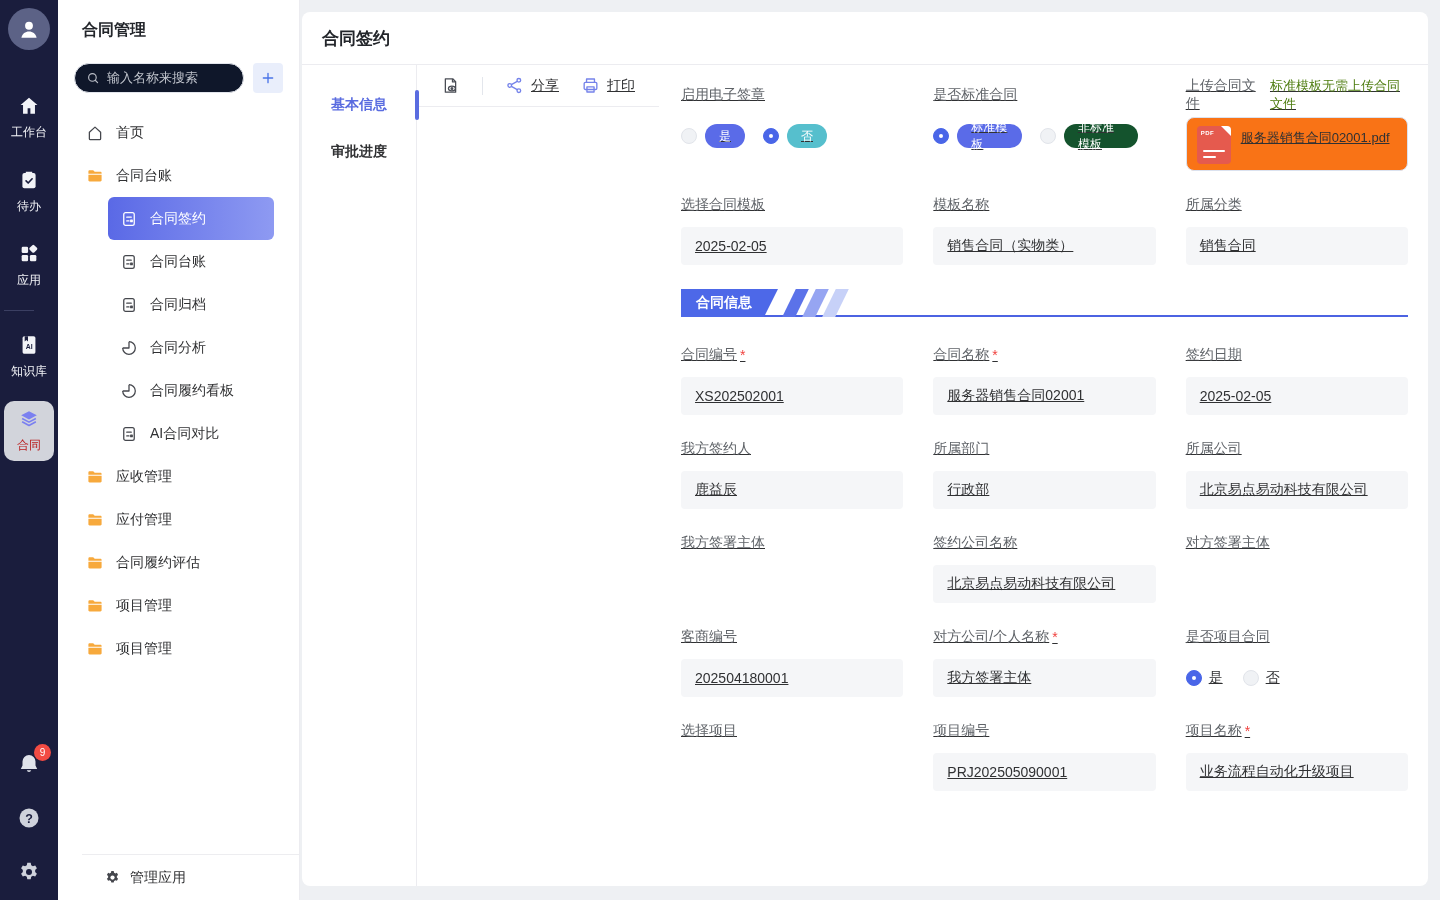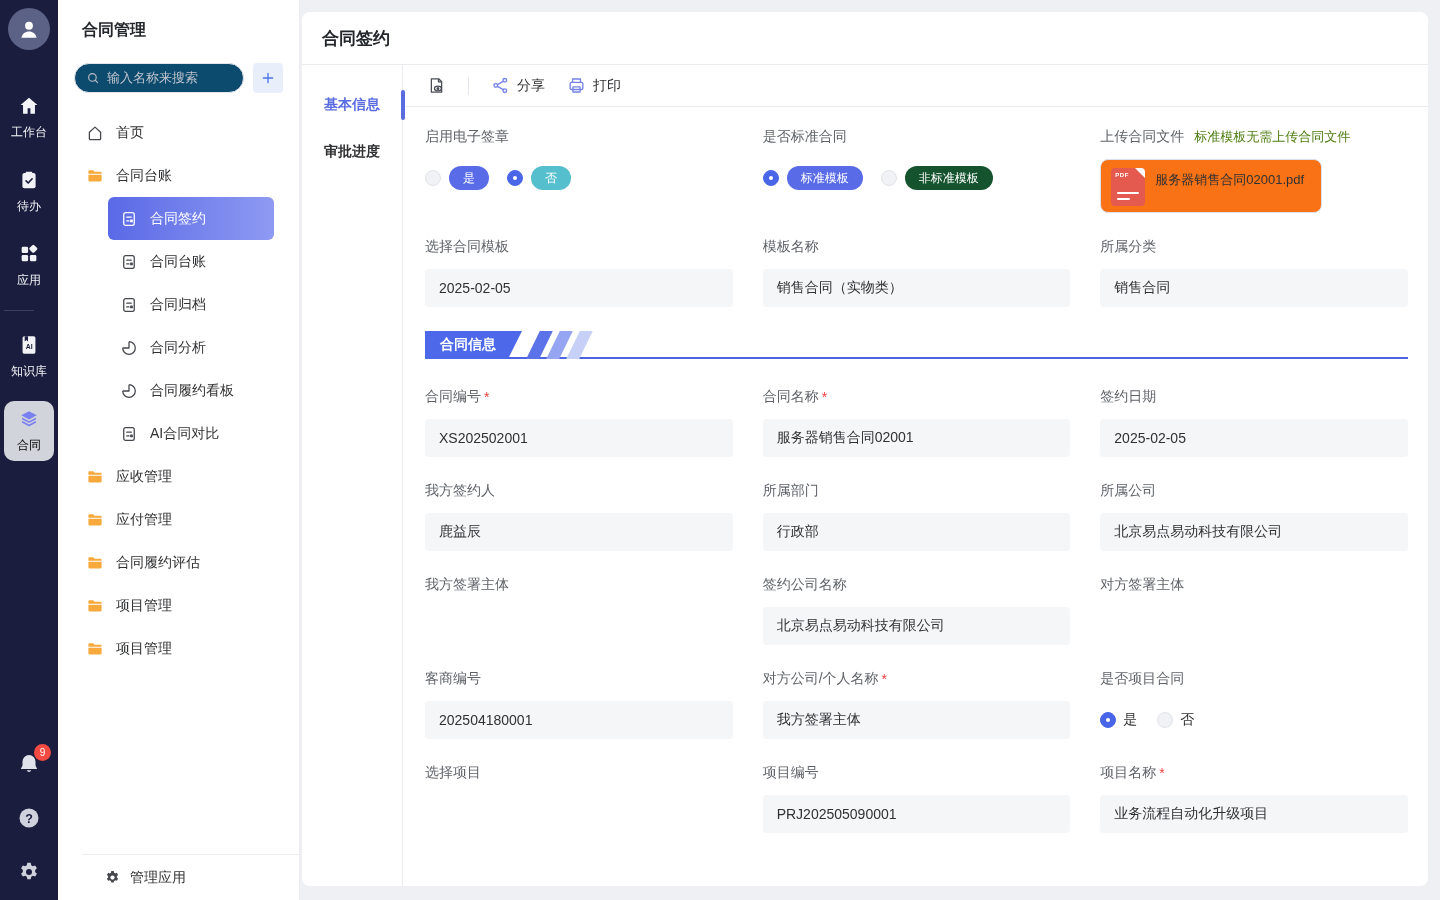--- a/index.html
+++ b/index.html
@@ -10,59 +10,59 @@
     color:#303133; background:#eef0f3;
   }
   .app { display:flex; width:1440px; height:900px; }
 
   
   .rail { width:58px; flex:none; background:#1a1d3d; display:flex; flex-direction:column; align-items:center; }
   .avatar { width:42px; height:42px; border-radius:50%; background:#5c6286; margin:8px 0 38px; display:flex; align-items:center; justify-content:center; cursor:pointer; flex:none;}
   .avatar svg { width:26px; height:26px; }
   .rail-item { width:50px; padding:7px 0; margin-bottom:14px; border-radius:10px; display:flex; flex-direction:column; align-items:center; gap:7px; color:#f2f3f7; font-size:12px; cursor:pointer; }
   .rail-item svg { width:22px; height:22px; color:#f2f3f7; }
-  .rail-item.active { background:#d2d4db; color:#000000; }
+  .rail-item.active { background:#d2d4db; color:#b91c1c; }
   .rail-item.active svg { color:#7b80f0; }
   .rail-divider { width:30px; border-top:1px solid #3b3f62; margin:0 0 16px; }
   .rail-bottom { margin-top:auto; display:flex; flex-direction:column; align-items:center; gap:30px; padding-bottom:16px; }
   .rail-bottom svg { width:24px; height:24px; display:block; }
   .bell-wrap { position:relative; cursor:pointer; color:#dfe2ea; }
   .badge { position:absolute; top:-8px; right:-10px; min-width:17px; height:17px; padding:0 4px; border-radius:9px; background:#f34b43; color:#fff; font-size:10px; display:flex; align-items:center; justify-content:center; }
   .q-icon, .gear-icon-rail { cursor:pointer; color:#cfd2dc; }
 
   
   .sidebar { width:242px; flex:none; background:#fff; display:flex; flex-direction:column; border-right:1px solid #ececf0; }
   .side-top { padding:20px 16px 0; }
   .side-title { font-size:16px; font-weight:700; color:#23262b; margin:0 0 22px 8px; }
   .search-row { display:flex; gap:9px; margin-bottom:18px; }
-  .search { flex:1; height:30px; border:1px solid #e2e5ec; border-radius:16px; display:flex; align-items:center; gap:7px; padding:0 11px; color:#c0c4cc; font-size:13px; cursor:text; background:#0c4a6e; }
+  .search { flex:1; height:30px; border:1px solid #e2e5ec; border-radius:16px; display:flex; align-items:center; gap:7px; padding:0 11px; color:#c0c4cc; font-size:13px; cursor:text; background:#0f172a; }
   .search svg { width:14px; height:14px; color:#b9bdc6; flex:none; }
   .plus-btn { width:30px; height:30px; flex:none; border:none; border-radius:4px; background:#e9eefb; color:#4a74e8; display:flex; align-items:center; justify-content:center; cursor:pointer; }
   .plus-btn svg { width:16px; height:16px; }
   .menu { flex:1; padding:0 25px 0 16px; overflow:hidden; }
   .menu-item { height:43px; display:flex; align-items:center; gap:12px; font-size:14px; color:#303133; padding-left:12px; border-radius:6px; cursor:pointer; }
   .menu-item .mi-icon { width:18px; height:18px; flex:none; display:flex; color:#45474d; }
   .menu-item .mi-icon svg { width:18px; height:18px; }
   .menu-item.child { margin-left:34px; }
   .menu-item.icon-folder .mi-icon { color:#f7a93c; }
   .menu-item.active { background:linear-gradient(90deg,#5a69e6,#8e9af2); color:#fff; }
   .menu-item.active .mi-icon { color:#fff; }
   .side-footer { border-top:1px solid #ededf0; height:46px; flex:none; display:flex; align-items:center; gap:9px; padding-left:22px; font-size:14px; color:#303133; cursor:pointer;margin-left:24px; }
   .side-footer svg { width:17px; height:17px; color:#45474d; }
 
   
   .main { flex:1; min-width:0; background:#eef0f3; padding:12px 12px 14px 2px; }
   .card { background:#fff; border-radius:8px; height:100%; display:flex; flex-direction:column; overflow:hidden; }
   .card-header { height:53px; flex:none; display:flex; align-items:center; padding:0 20px; border-bottom:1px solid #ececf0; font-size:17px; font-weight:700; color:#23262b; }
   .card-body { flex:1; display:flex; min-height:0; }
-  .tabs { width:101px; flex:none; border-right:1px solid #ececf0; padding-top:16px; }
+  .tabs { width:115px; flex:none; border-right:1px solid #ececf0; padding-top:16px; }
   .tab { height:47px; display:flex; align-items:center; justify-content:center; font-size:14px; font-weight:600; color:#303133; position:relative; cursor:pointer; }
   .tab.active { color:#5a6ce0; }
   .tab.active::after { content:""; position:absolute; right:-2.5px; top:9px; height:30px; width:4px; border-radius:2px; background:#5a6ce0; }
-  .content { flex:1; display:flex; flex-direction:column; min-width:0; }
+  .content { flex:1; display:flex; flex-direction:row; min-width:0;text-decoration:underline; }
   .toolbar { height:42px; flex:none; border-bottom:1px solid #ececf0; display:flex; align-items:center; gap:22px; padding:0 24px; }
   .tool { display:flex; align-items:center; gap:7px; font-size:14px; color:#303133; cursor:pointer; }
   .tool svg { width:19px; height:19px; color:#7583ea; }
   .tool.icon-only svg { color:#4a4d55; }
   .vdiv { width:1px; height:18px; background:#e3e6ec; }
 
   .form { flex:1; overflow:hidden; padding:20px 20px 0 22px; }
   .form-row { display:grid; grid-template-columns:repeat(3,1fr); column-gap:30px; margin-bottom:24px; }
   .field-label { display:flex; align-items:center; font-size:14px; color:#5f6368; margin-bottom:12px; height:20px; }
   .star { color:#f0413e; margin-left:3px; }

